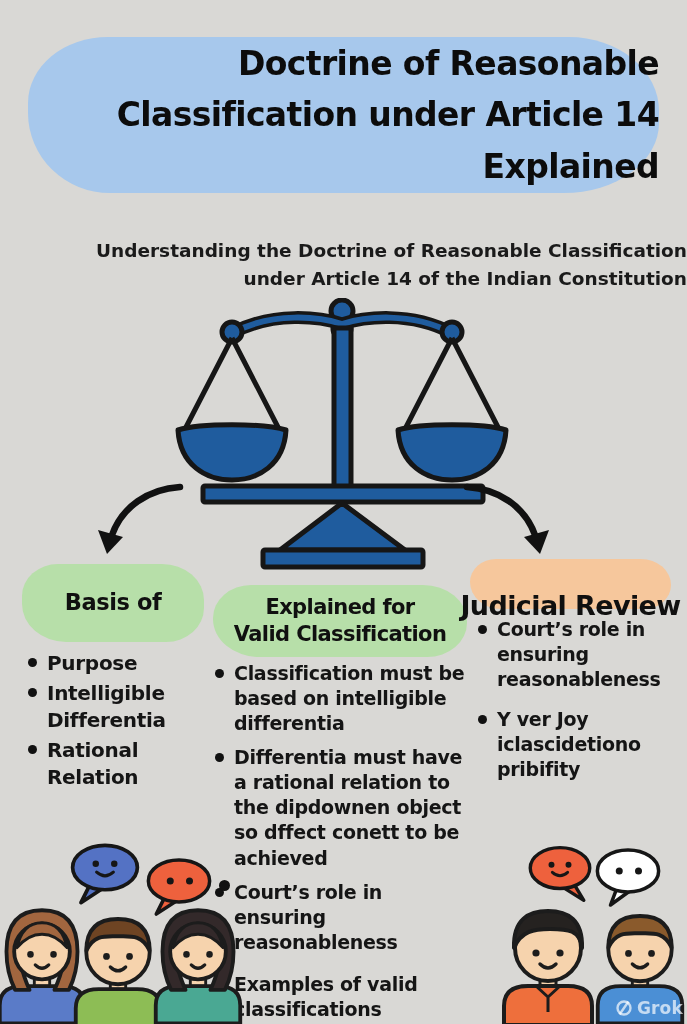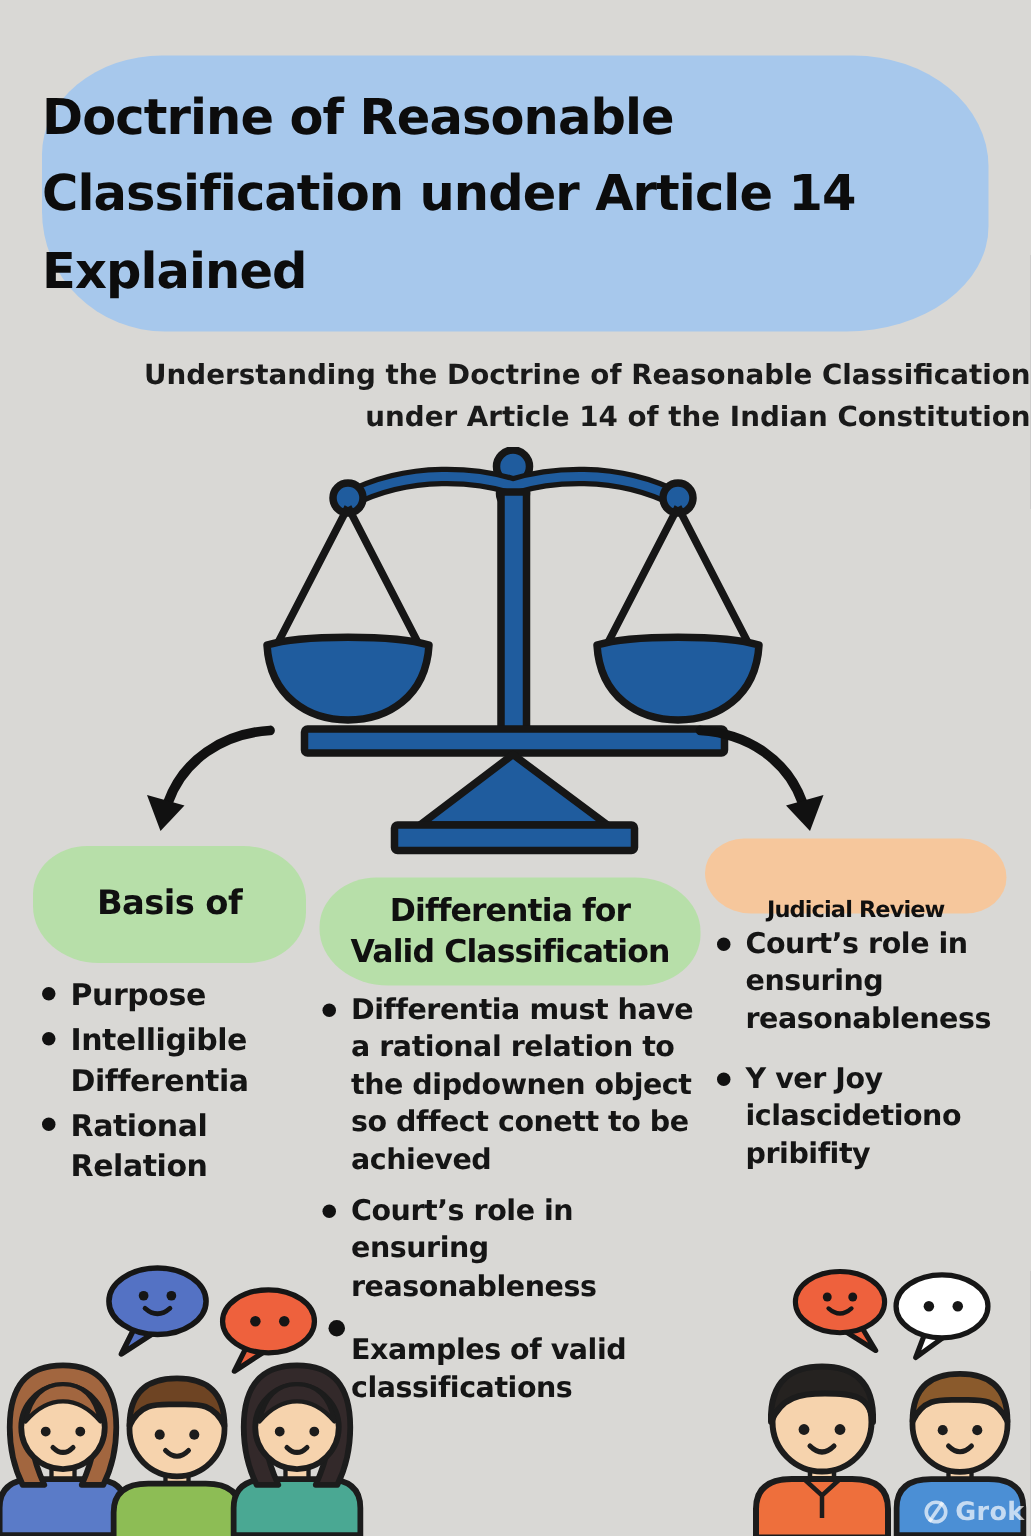--- a/index.html
+++ b/index.html
@@ -3,24 +3,24 @@
 <meta charset="utf-8">
 <style>
   html,body{margin:0;padding:0;background:#bfbfbf;}
   .poster{
     position:relative;width:687px;height:1024px;margin:0 auto;
     background:#d9d8d5;overflow:hidden;
     font-family:"DejaVu Sans",sans-serif;font-weight:bold;color:#151515;
   }
   
   .title-bubble{
-    position:absolute;left:28px;top:37px;width:631px;height:184px;
+    position:absolute;left:28px;top:37px;width:631px;height:156px;
     background:#a7c8ec;
     border-radius:80px 90px 95px 82px / 66px 74px 70px 80px;
-    display:flex;flex-direction:column;align-items:flex-start;justify-content:center;
+    display:flex;flex-direction:column;align-items:flex-end;justify-content:center;
   }
   .title-line{font-size:33px;line-height:1.55;letter-spacing:-0.6px;white-space:nowrap;color:#0c0c0c;}
   .subtitle{position:absolute;top:237px;left:0;width:100%;text-align:center;}
   .subtitle-line{font-size:18.5px;line-height:1.5;white-space:nowrap;color:#1a1a1a;text-align:right;}
   
   .scale-svg{position:absolute;left:170px;top:298px;width:346px;height:274px;}
   .arrow-left{position:absolute;left:96px;top:480px;width:90px;height:78px;}
   .arrow-right{position:absolute;left:461px;top:480px;width:90px;height:78px;}
   
   .heading-bubble{
@@ -28,21 +28,21 @@
     text-align:center;color:#101010;
   }
   .hb-basis{left:22px;top:564px;width:182px;height:78px;background:#b7dfa9;
     border-radius:36px 42px 38px 44px / 32px 36px 34px 38px;align-items:center;}
   .hb-conditions{left:213px;top:585px;width:254px;height:72px;background:#b7dfa9;
     border-radius:38px 44px 40px 46px / 33px 36px 34px 38px;}
   .hb-judicial{left:470px;top:559px;width:201px;height:50px;background:#f6c79c;
     border-radius:26px 30px 27px 31px / 23px 26px 24px 27px;}
   .hb-basis .heading-line{font-size:22.5px;line-height:1.3;letter-spacing:-0.4px;white-space:nowrap;}
   .hb-conditions .heading-line{font-size:21px;line-height:1.3;letter-spacing:-0.6px;white-space:nowrap;}
-  .hb-judicial .heading-line{font-size:15px;letter-spacing:-0.6px;white-space:nowrap;margin-top:43px;}
+  .hb-judicial .heading-line{font-size:27px;letter-spacing:-0.6px;white-space:nowrap;margin-top:43px;}
   
   .list{position:absolute;display:flex;flex-direction:column;}
   .list-basis{left:28px;top:650px;width:172px;gap:4px;font-size:20px;}
   .list-conditions{left:215px;top:661px;width:254px;gap:9px;font-size:19px;}
   .list-judicial{left:478px;top:617px;width:198px;gap:15px;font-size:19px;}
   .item{display:flex;align-items:flex-start;}
   .dot{width:9px;height:9px;border-radius:50%;background:#111;margin:8px 10px 0 0;flex:none;}
   .item-text{line-height:1.32;letter-spacing:-0.3px;}
   .note-text{margin:8px 0 0 19px;line-height:1.32;letter-spacing:-0.3px;}
   
@@ -99,21 +99,21 @@
   </svg>
   <svg class="arrow-right" viewBox="0 0 90 78">
     <path d="M6,7 C38,9 64,27 74,55" fill="none" stroke="#111" stroke-width="6.5" stroke-linecap="round"></path>
     <path d="M79,74 L88,50 L63,57 Z" fill="#111"></path>
   </svg>
 
   <div class="heading-bubble hb-basis">
     <div class="heading-line">Basis of</div>
   </div>
   <div class="heading-bubble hb-conditions">
-    <div class="heading-line">Differentia for</div>
+    <div class="heading-line">Explained for</div>
     <div class="heading-line">Valid Classification</div>
   </div>
   <div class="heading-bubble hb-judicial">
     <div class="heading-line">Judicial Review</div>
   </div>
 
   <div class="list list-basis">
     <div class="item">
       <span class="dot"></span>
       <span class="item-text">Purpose</span>
@@ -122,20 +122,24 @@
       <span class="dot"></span>
       <span class="item-text">Intelligible Differentia</span>
     </div>
     <div class="item">
       <span class="dot"></span>
       <span class="item-text">Rational Relation</span>
     </div>
   </div>
 
   <div class="list list-conditions">
+    <div class="item">
+      <span class="dot"></span>
+      <span class="item-text">Classification must be based on intelligible differentia</span>
+    </div>
     <div class="item">
       <span class="dot"></span>
       <span class="item-text">Differentia must have a rational relation to the dipdownen object so dffect conett to be achieved</span>
     </div>
     <div class="item">
       <span class="dot"></span>
       <span class="item-text">Court’s role in ensuring reasonableness</span>
     </div>
     <div class="note-text">Examples of valid classifications</div>
   </div>

